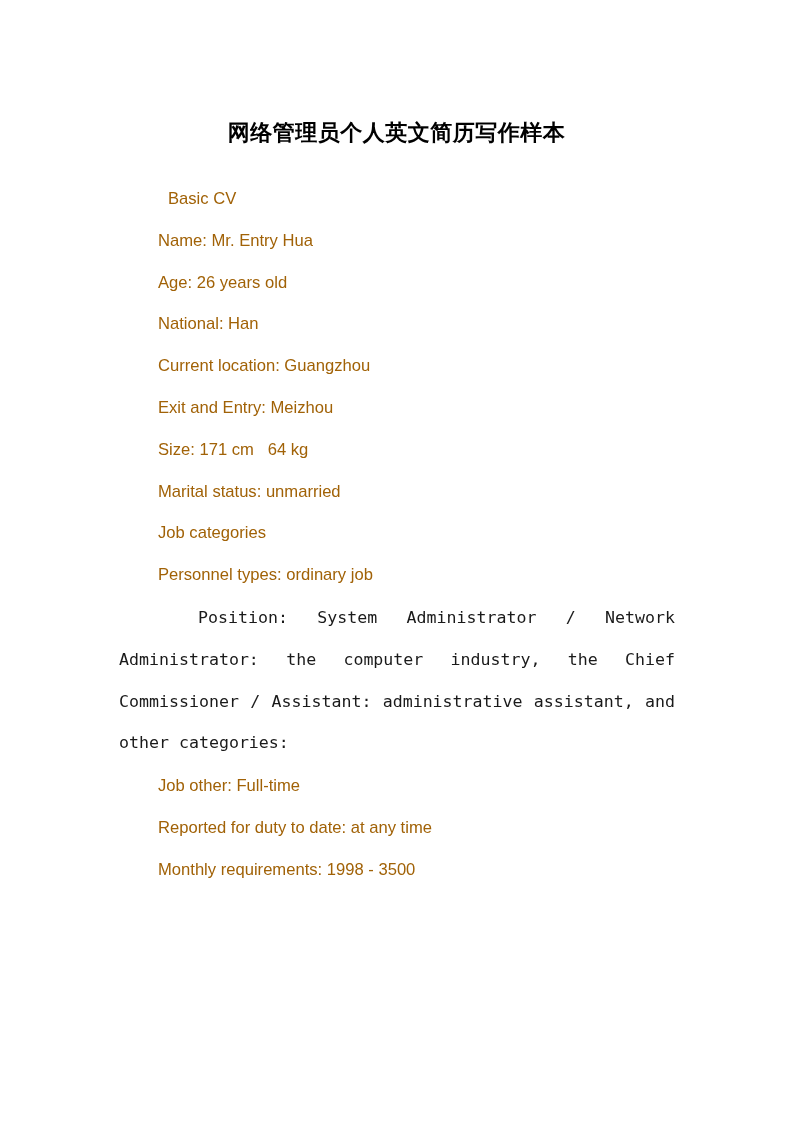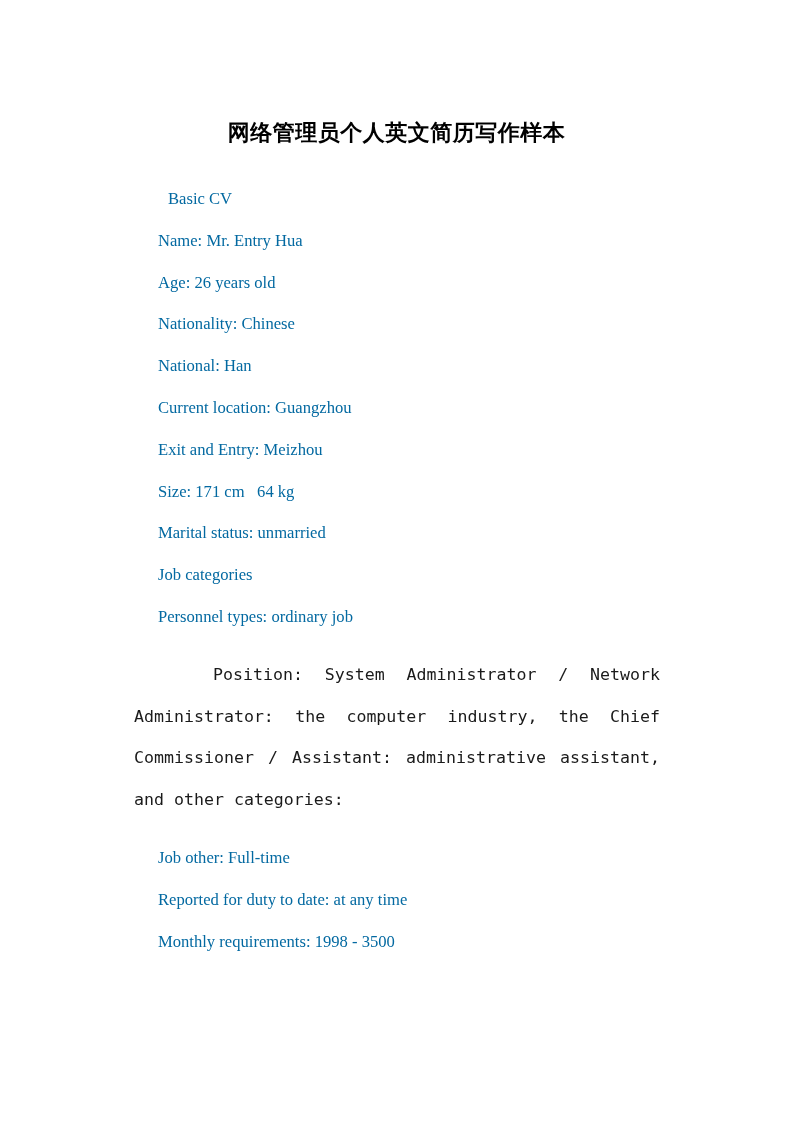--- a/index.html
+++ b/index.html
@@ -40,24 +40,24 @@
   }
 
   .body-block {
     position: absolute;
     left: 118px;
     top: 178px;
     width: 558px;
   }
 
   .line {
-    font-family: Liberation Serif, serif;
+    font-family: Liberation Sans, sans-serif;
     font-size: 16.6px;
     line-height: 41.8px;
-    color: #0369a1;
+    color: #a16207;
     white-space: pre;
     letter-spacing: 0px;
     margin: 0;
   }
 
   
   .line.indent-1 {
     padding-left: 40px;
   }
   .line.indent-2 {
@@ -65,41 +65,40 @@
   }
 
   .para {
     font-family: "DejaVu Sans Mono", "Liberation Mono", monospace;
     font-size: 16.6px;
     line-height: 41.8px;
     color: #1a1a1a;
     text-align: justify;
     text-align-last: left;
     text-justify: inter-word;
-    margin: 16px;
+    margin: 1px;
     text-indent: 79px;
     word-spacing: 0px;
   }
 </style>
 </head>
 <body>
 
 <div class="page">
 
   <div class="doc-title">网络管理员个人英文简历写作样本</div>
 
   <div class="body-block">
 
     <div class="line indent-2">Basic CV</div>
 
     <div class="line indent-1">Name: Mr. Entry Hua</div>
 
     <div class="line indent-1">Age: 26 years old</div>
 
-    <div class="line indent-1">Nationality: Chinese</div>
 
     <div class="line indent-1">National: Han</div>
 
     <div class="line indent-1">Current location: Guangzhou</div>
 
     <div class="line indent-1">Exit and Entry: Meizhou</div>
 
     <div class="line indent-1">Size: 171 cm   64 kg</div>
 
     <div class="line indent-1">Marital status: unmarried</div>

